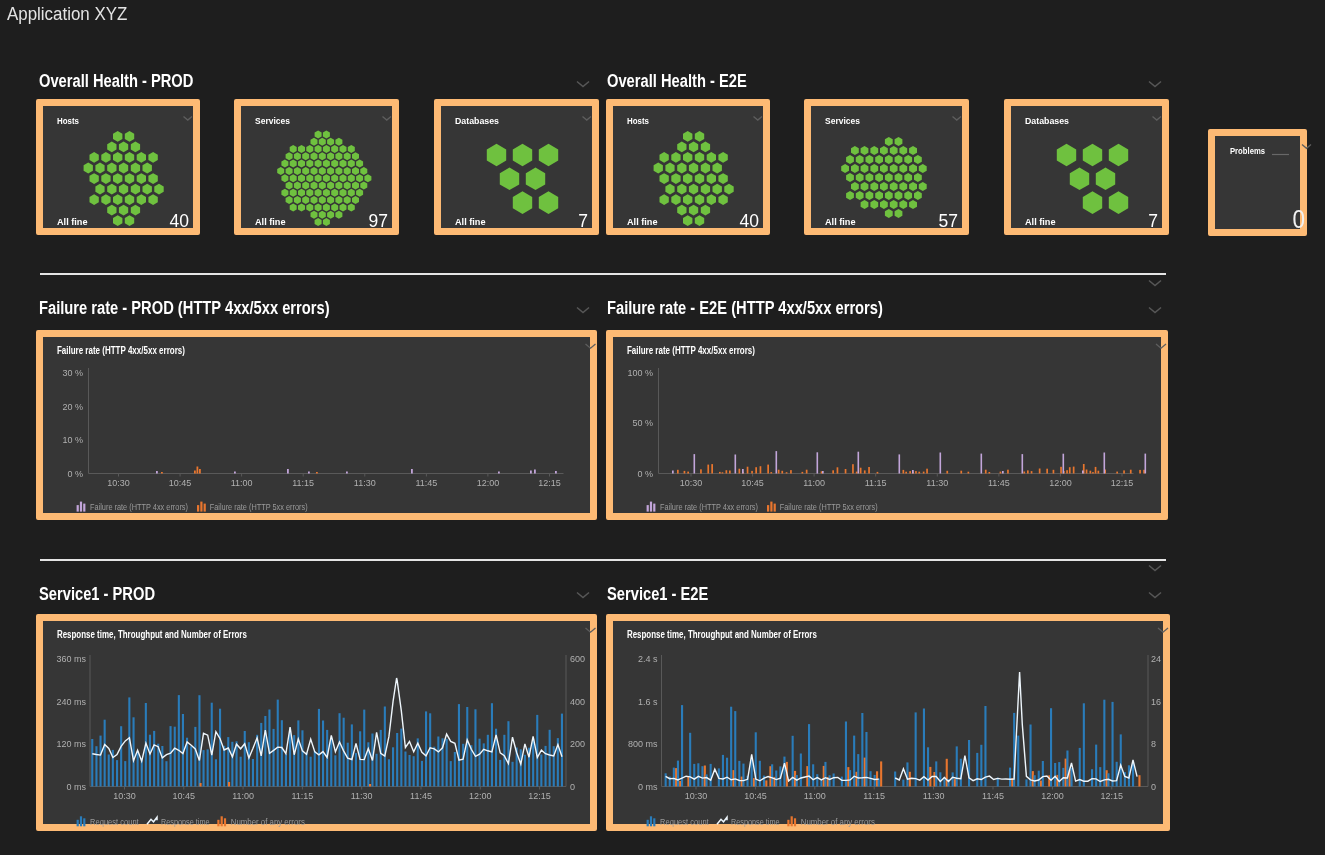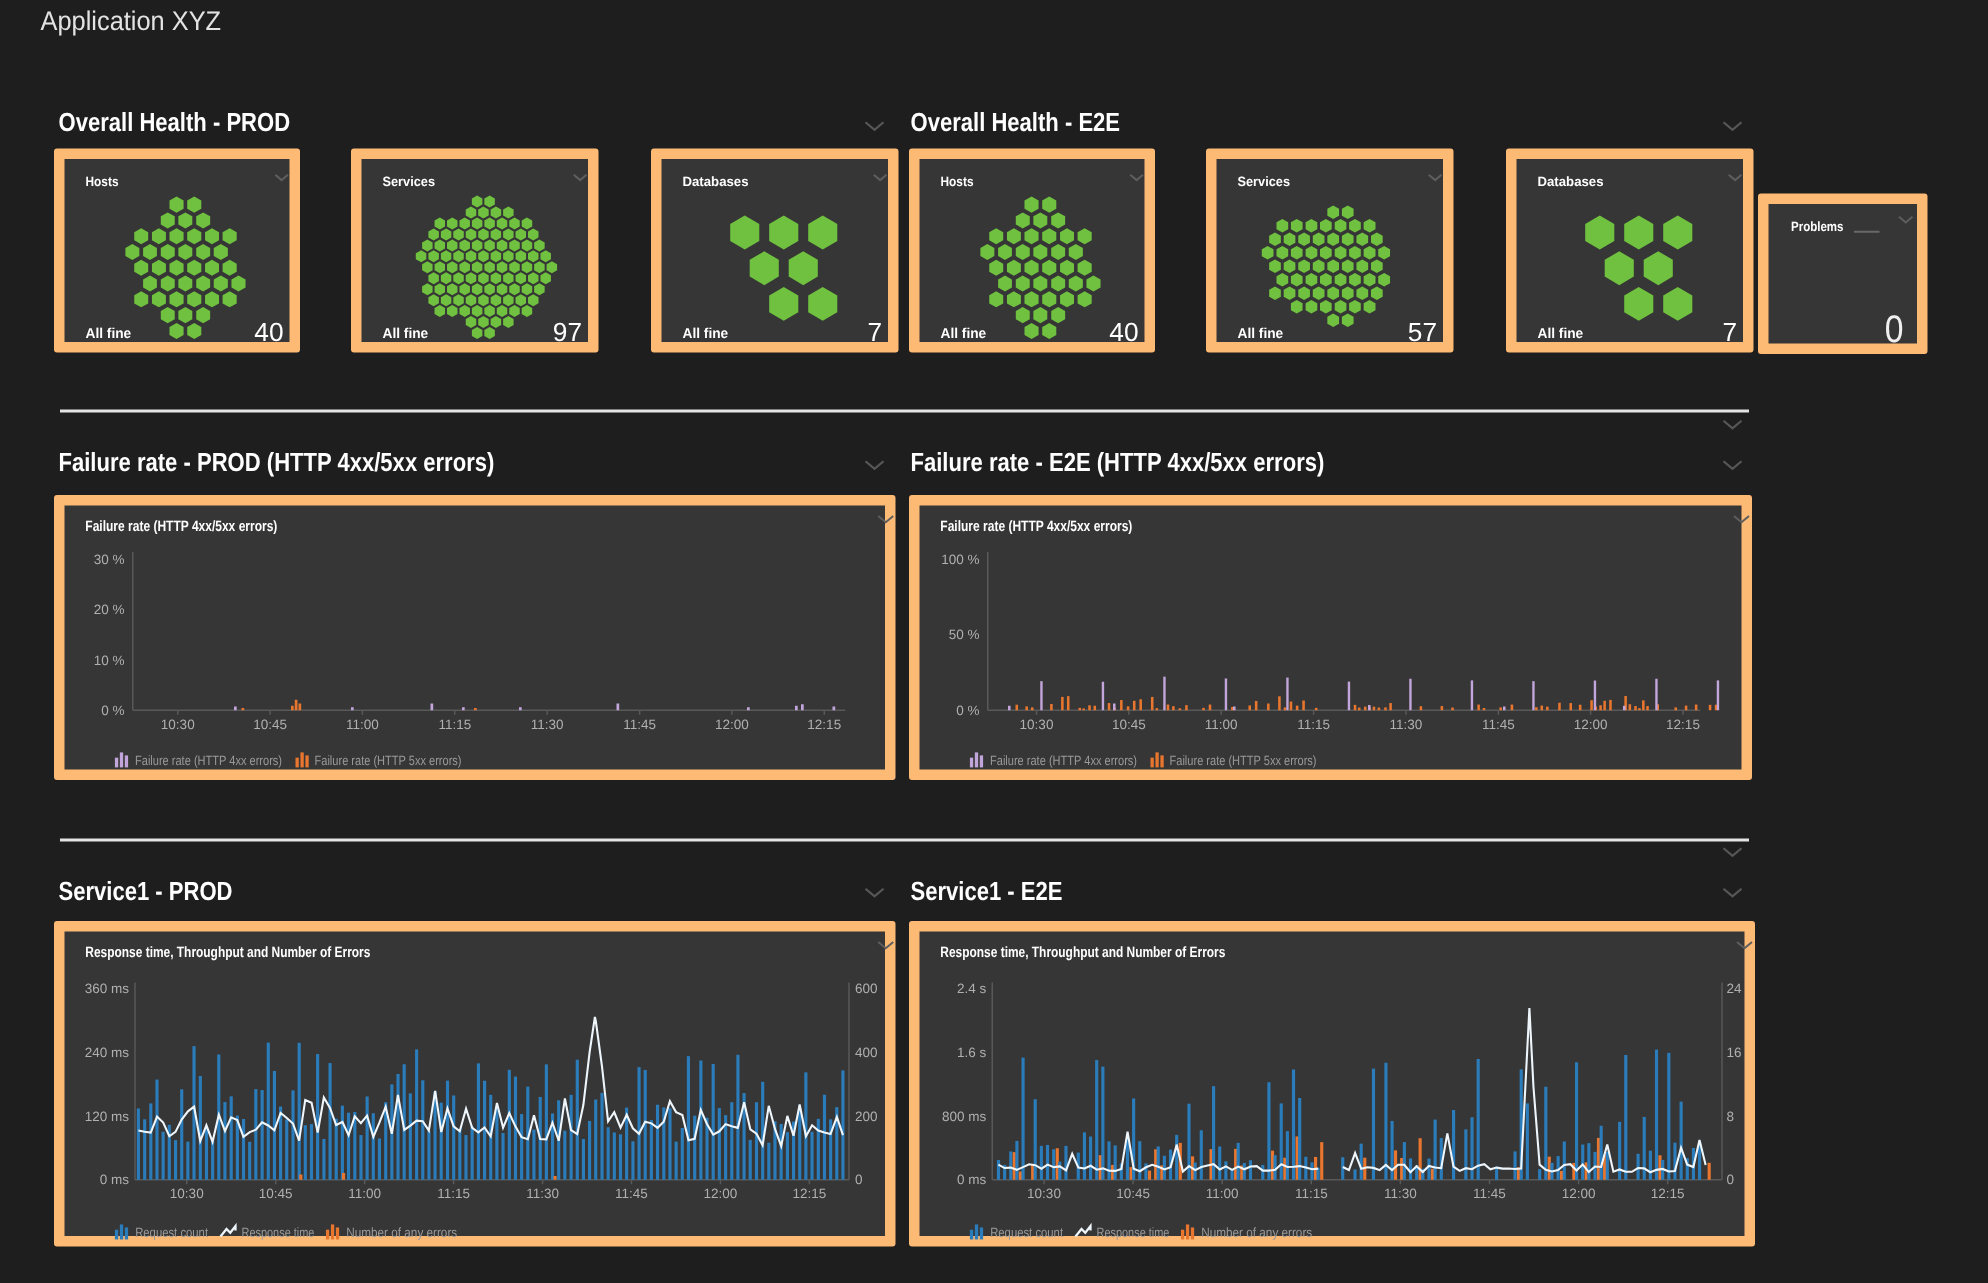--- a/index.html
+++ b/index.html
@@ -1,17 +1,17 @@
 <!DOCTYPE html>
 <html><head><meta charset="utf-8">
 <style>
 * { margin:0; padding:0; box-sizing:border-box; }
 html,body { width:1325px; height:855px; background:#1e1e1e; overflow:hidden;
   font-family:"Liberation Sans", sans-serif; }
-.apptitle { position:absolute; left:7px; top:4px; font-size:18px; color:#e3e3e3;margin-left:20px; }
+.apptitle { position:absolute; left:7px; top:4px; font-size:18px; color:#e3e3e3; }
 .apptitle span { display:inline-block; transform:scaleX(0.94); transform-origin:0 0; }
 .sect { position:absolute; font-size:17.5px; font-weight:bold; color:#ffffff;
   transform:scaleX(0.84); transform-origin:0 0; white-space:pre; }
 .tile { position:absolute; background:#363636; border:7px solid #fdba74; border-radius:2px; }
 .tile svg { position:absolute; left:-1px; top:-1px; }
 .divider { position:absolute; left:40px; width:1126px; height:2px; background:#e4e4e4; }
 .abs { position:absolute; }
 svg text { font-family:"Liberation Sans", sans-serif; }
 </style></head>
 <body>
@@ -315,21 +315,21 @@
       <polygon points="69.5,62.5 79.2,68.2 79.2,79.4 69.5,85.1 59.8,79.4 59.8,68.2" fill="#6fc13f"></polygon>
       <polygon points="95.5,62.5 105.2,68.2 105.2,79.4 95.5,85.1 85.8,79.4 85.8,68.2" fill="#6fc13f"></polygon>
       <polygon points="82.5,86.3 92.2,92.0 92.2,103.2 82.5,108.9 72.8,103.2 72.8,92.0" fill="#6fc13f"></polygon>
       <polygon points="108.5,86.3 118.2,92.0 118.2,103.2 108.5,108.9 98.8,103.2 98.8,92.0" fill="#6fc13f"></polygon>
       <text x="15" y="19" font-size="9" fill="#ffffff" text-anchor="start" font-weight="bold" textLength="44" lengthAdjust="spacingAndGlyphs">Databases</text>
       <polyline points="142.5,11.5 146.75,15.07 151.0,11.5" fill="none" stroke="#5e5e5e" stroke-width="1.3"></polyline>
       <text x="15" y="120" font-size="9.5" fill="#ffffff" text-anchor="start" font-weight="bold" textLength="30.5" lengthAdjust="spacingAndGlyphs">All fine</text>
       <text x="148" y="122" font-size="17.5" fill="#ffffff" text-anchor="end" font-weight="normal">7</text>
     </svg>
   </div>
-<div class="tile" style="left:1172px;top:128.5px;width:113px;height:107px">
+<div class="tile" style="left:1208px;top:128.5px;width:99px;height:107px">
     <svg width="107" height="107" viewBox="0 0 107 107">
       <text x="16" y="19" font-size="9" fill="#ffffff" text-anchor="start" font-weight="bold" textLength="35" lengthAdjust="spacingAndGlyphs">Problems</text>
       <line x1="58" y1="19.5" x2="75" y2="19.5" stroke="#686868" stroke-width="1.2"></line>
       <polyline points="88,9.5 92.5,13.28 97,9.5" fill="none" stroke="#5e5e5e" stroke-width="1.3"></polyline>
       <text x="91" y="93" font-size="25.5" fill="#f0f0f0" text-anchor="end" font-weight="normal" textLength="12.5" lengthAdjust="spacingAndGlyphs">0</text>
     </svg>
   </div>
 <div class="divider" style="top:272.8px"></div>
 <svg class="abs" style="left:1148px;top:279px" width="15" height="10">
     <polyline points="1,1.5 7.0,6.54 13,1.5" fill="none" stroke="#575757" stroke-width="1.5"></polyline>

